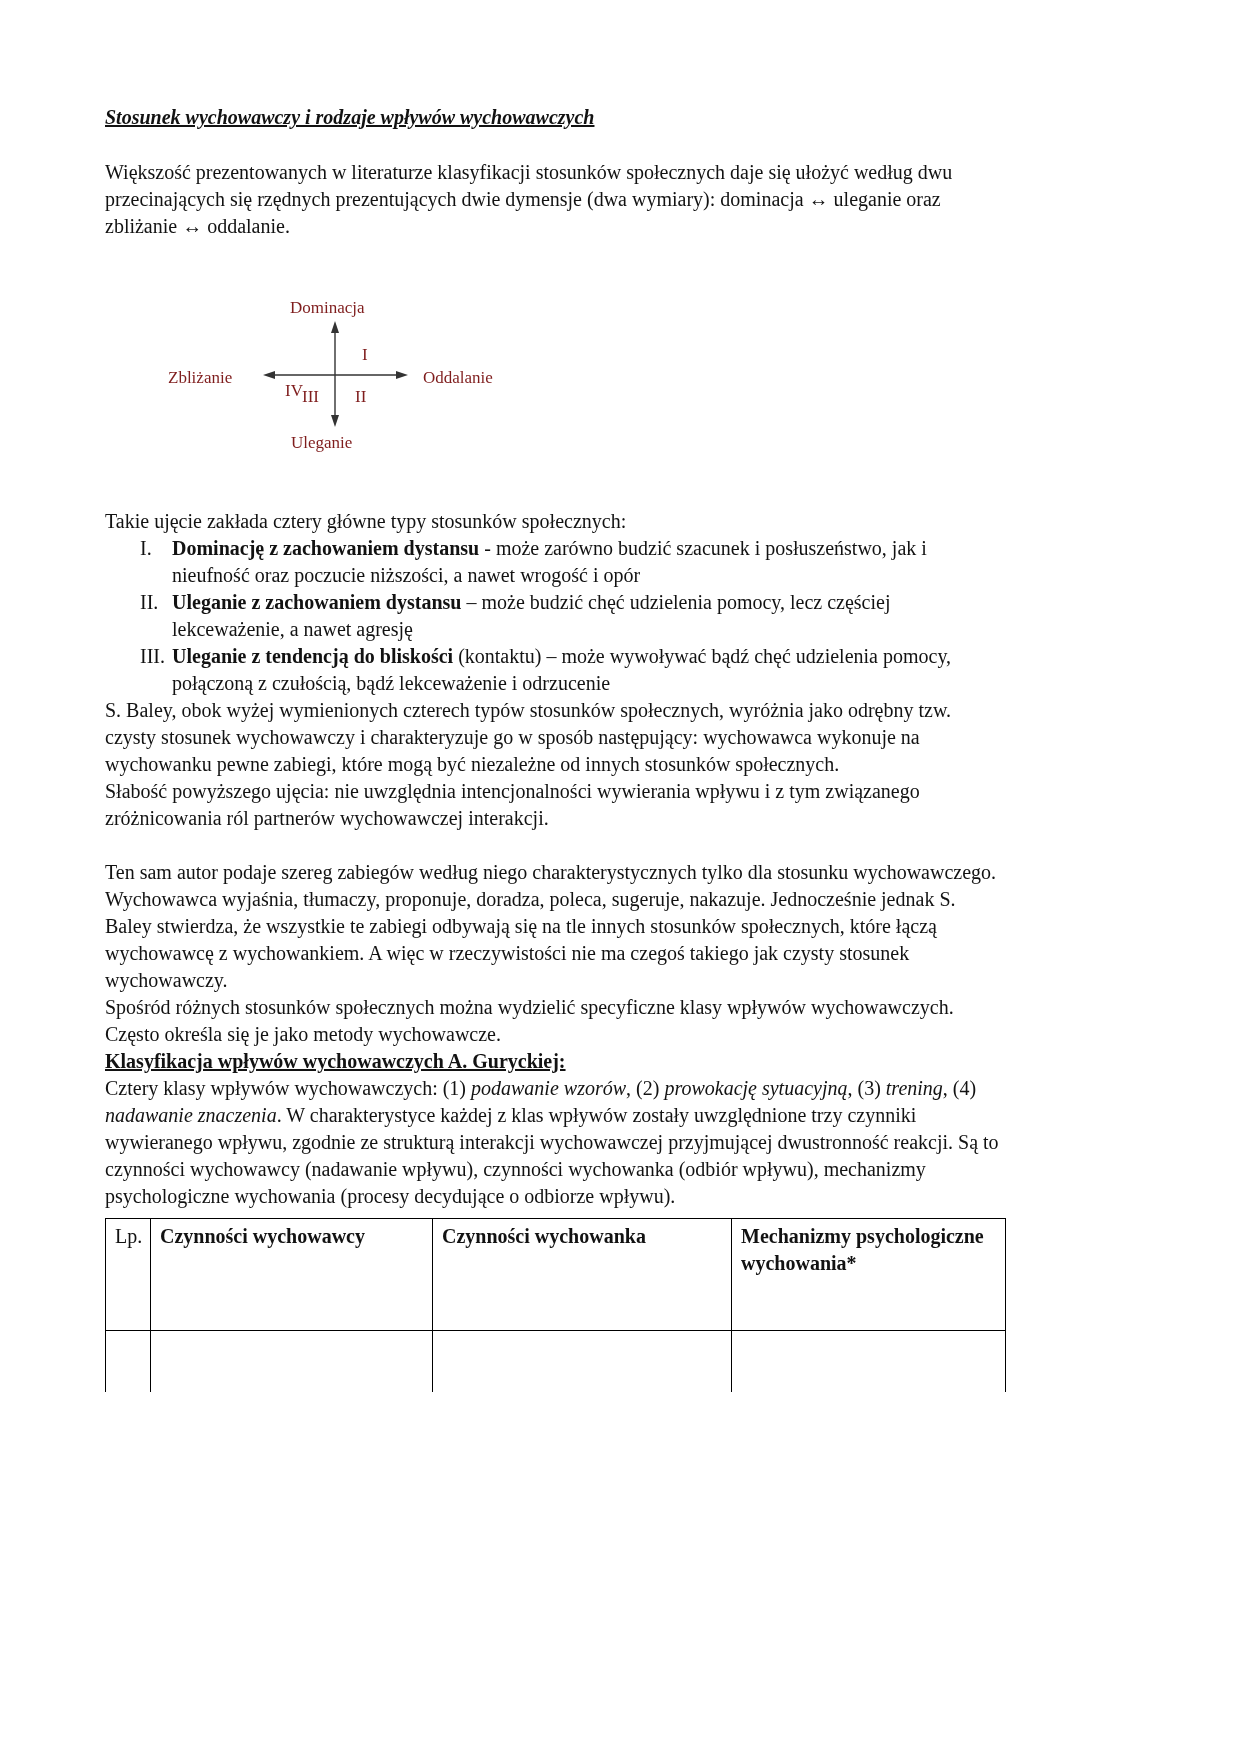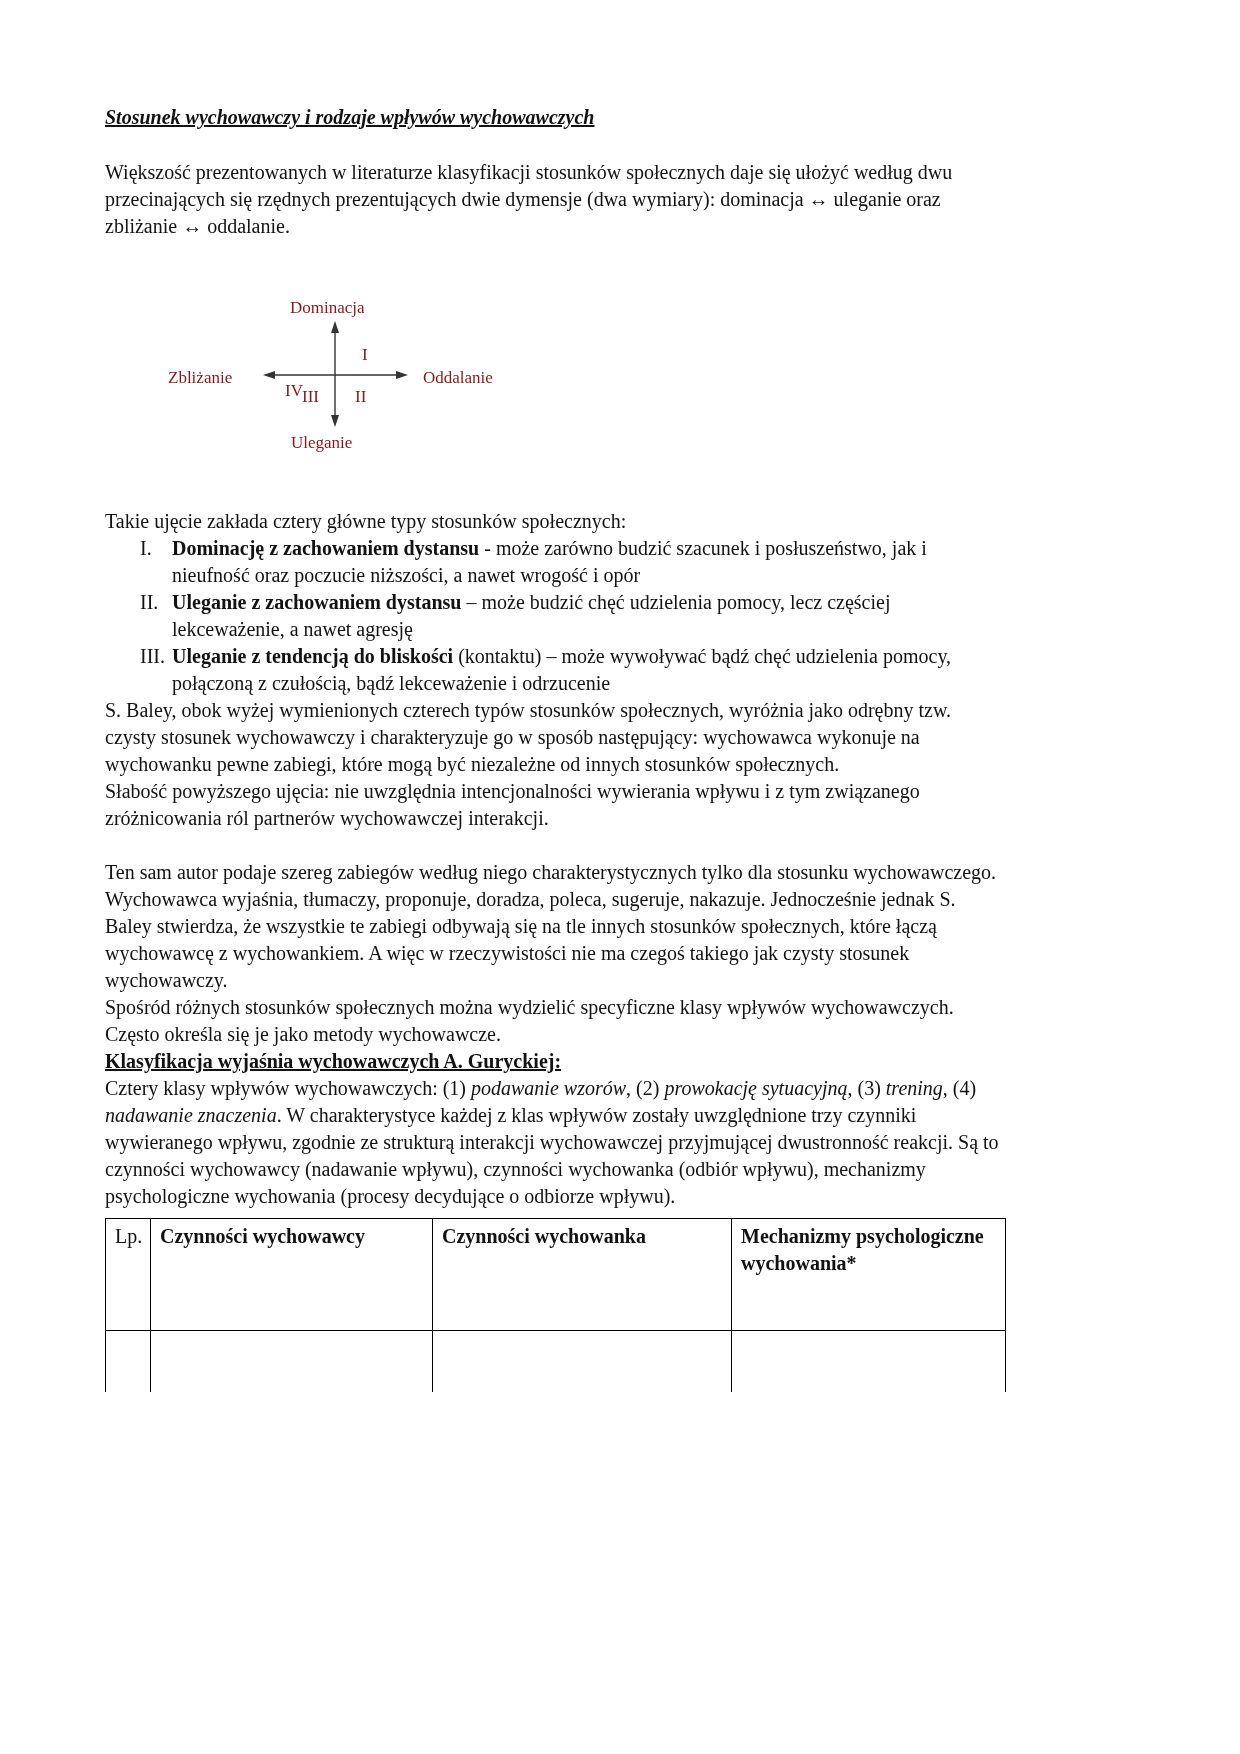--- a/index.html
+++ b/index.html
@@ -128,21 +128,21 @@
       </div>
     </div>
 
     <p class="para">S. Baley, obok wyżej wymienionych czterech typów stosunków społecznych, wyróżnia jako odrębny tzw. czysty stosunek wychowawczy i charakteryzuje go w sposób następujący: wychowawca wykonuje na wychowanku pewne zabiegi, które mogą być niezależne od innych stosunków społecznych.</p>
 
     <p class="para gap-after">Słabość powyższego ujęcia: nie uwzględnia intencjonalności wywierania wpływu i z tym związanego zróżnicowania ról partnerów wychowawczej interakcji.</p>
     <p class="para">Ten sam autor podaje szereg zabiegów według niego charakterystycznych tylko dla stosunku wychowawczego. Wychowawca wyjaśnia, tłumaczy, proponuje, doradza, poleca, sugeruje, nakazuje. Jednocześnie jednak S. Baley stwierdza, że wszystkie te zabiegi odbywają się na tle innych stosunków społecznych, które łączą wychowawcę z wychowankiem. A więc w rzeczywistości nie ma czegoś takiego jak czysty stosunek wychowawczy.</p>
 
     <p class="para">Spośród różnych stosunków społecznych można wydzielić specyficzne klasy wpływów wychowawczych. Często określa się je jako metody wychowawcze.</p>
 
-    <h2 class="sub-heading">Klasyfikacja wyjaśnia wychowawczych A. Guryckiej:</h2>
+    <h2 class="sub-heading">Klasyfikacja wpływów wychowawczych A. Guryckiej:</h2>
 
     <p class="para"><span>Cztery klasy wpływów wychowawczych: (1) </span><i>podawanie wzorów</i><span>, (2) </span><i>prowokację sytuacyjną</i><span>, (3) </span><i>trening</i><span>, (4) </span><i>nadawanie znaczenia</i><span>. W charakterystyce każdej z klas wpływów zostały uwzględnione trzy czynniki wywieranego wpływu, zgodnie ze strukturą interakcji wychowawczej przyjmującej dwustronność reakcji. Są to czynności wychowawcy (nadawanie wpływu), czynności wychowanka (odbiór wpływu), mechanizmy psychologiczne wychowania (procesy decydujące o odbiorze wpływu).</span></p>
 
     <table class="tbl">
       <colgroup>
         <col class="c0">
           <col class="c1">
           <col class="c2">
           <col class="c3">
       </colgroup>

